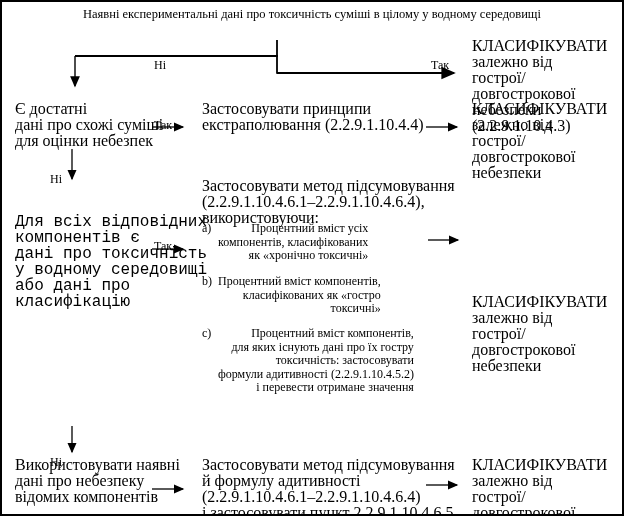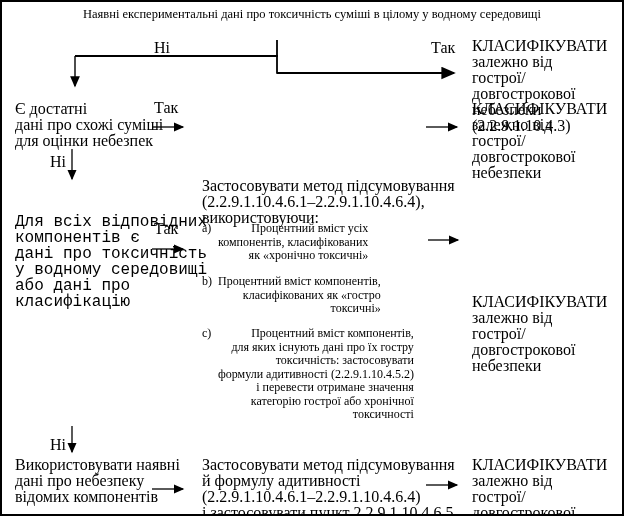--- a/index.html
+++ b/index.html
@@ -17,21 +17,21 @@
     position:absolute;left:0;top:5px;width:100%;
     text-align:center;font-size:12.5px;line-height:15px;
   }
   .txt{
     position:absolute;
     font-size:16px;line-height:16px;
     white-space:pre-line;
   }
   .lbl{
     position:absolute;
-    font-size:16px;line-height:13px;
+    font-size:12px;line-height:13px;margin-top:18px;
   }
   .item{
     position:absolute;display:flex;
     font-size:12px;line-height:13.5px;
   }
   .item .pfx{flex:none;width:16px;}
   .preline{white-space:pre-line;text-align:right;}
   .formula-line sub{font-size:9px;line-height:1;}
   svg.overlay{position:absolute;left:0;top:0;pointer-events:none;}
   svg line{stroke:#000;}
@@ -70,20 +70,22 @@
   <div class="lbl" style="left:429px;top:39px;">Так</div>
   <div class="txt" style="left:470px;top:36px;">КЛАСИФІКУВАТИ
 залежно від
 гострої/довгострокової
 небезпеки (2.2.9.1.10.4.3)</div>
 
   <div class="txt" style="left:13px;top:99px;">Є достатні
 дані про схожі суміші
 для оцінки небезпек</div>
   <div class="lbl" style="left:152px;top:99px;">Так</div>
+  <div class="txt" style="left:200px;top:99px;">Застосовувати принципи
+екстраполювання (2.2.9.1.10.4.4)</div>
   <div class="txt" style="left:470px;top:99px;">КЛАСИФІКУВАТИ
 залежно від
 гострої/довгострокової
 небезпеки</div>
   <div class="lbl" style="left:48px;top:153px;">Ні</div>
 
   <div class="txt" style="left:200px;top:176px;">Застосовувати метод підсумовування
 (2.2.9.1.10.4.6.1–2.2.9.1.10.4.6.4),
 використовуючи:</div>
   <div class="txt" style="left:13px;top:212px;font-family:Liberation Mono, monospace;">Для всіх відповідних
@@ -109,22 +111,20 @@
   </div>
 
   <div class="item" style="left:200px;top:325px;">
     <span class="pfx">c)</span>
     <div>
       <div class="preline">Процентний вміст компонентів,
 для яких існують дані про їх гостру
 токсичність: застосовувати
 формули адитивності (2.2.9.1.10.4.5.2)
 і перевести отримане значення</div>
-      <div class="preline">категорію гострої або хронічної
-токсичності</div>
     </div>
   </div>
 
   <div class="txt" style="left:470px;top:292px;">КЛАСИФІКУВАТИ
 залежно від
 гострої/довгострокової
 небезпеки</div>
 
   <div class="lbl" style="left:48px;top:436px;">Ні</div>
   <div class="txt" style="left:13px;top:455px;">Використовувати наявні

